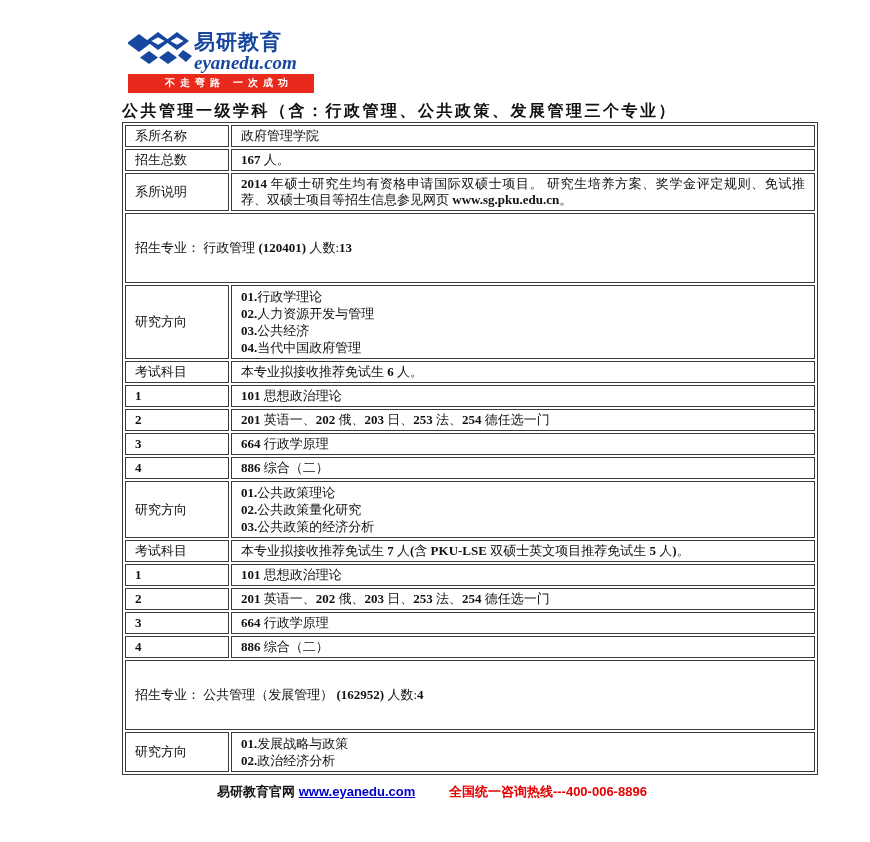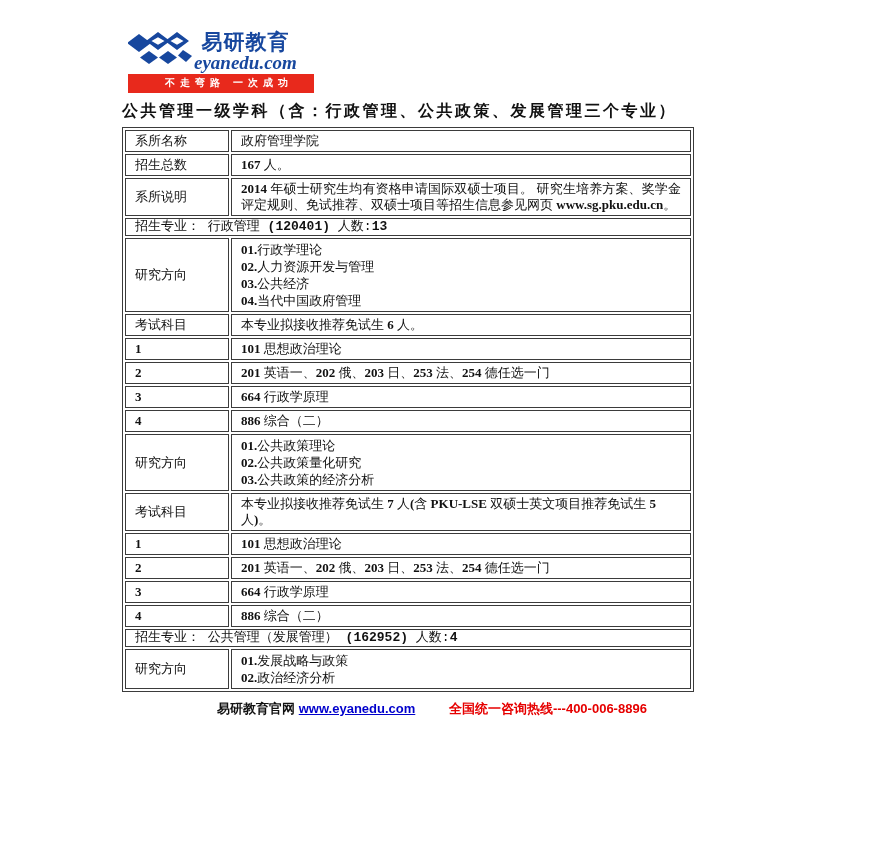--- a/index.html
+++ b/index.html
@@ -4,38 +4,38 @@
 <style>
   * { box-sizing: border-box; margin: 0; padding: 0; }
   html, body { background: #ffffff; }
   body { width: 870px; height: 842px; font-family: "Liberation Serif", "DejaVu Serif", serif; color: var(--text, #111); }
   .page { position: relative; width: 870px; height: 842px; overflow: hidden; background: #fff; }
   .content { width: 620px; margin-left: 122px; position: relative; }
 
   
   .header { position: relative; height: 62px; padding-top: 0; margin-top: 30px; }
   .logo { position: absolute; left: 6px; top: 0; width: 186px; }
-  .logo-top { display: flex; align-items: flex-end; text-align: center; }
+  .logo-top { display: flex; align-items: flex-end; }
   .logo-mark { flex: 0 0 auto; }
   .logo-text { margin-left: 2px; line-height: 1; }
   .brand { color: var(--brand_blue, #17479e); font-weight: bold; font-size: 21px; letter-spacing: 1px; font-family: "Liberation Sans", "DejaVu Sans", sans-serif; }
   .brand-url { color: var(--brand_blue, #17479e); font-weight: bold; font-style: italic; font-size: 19px; margin-top: 1px; font-family: "Liberation Serif", serif; }
   .logo-slogan { margin-top: 2px; background: var(--accent_red, #e8291c); color: #fff; font-size: 10px; font-weight: bold; text-align: center; letter-spacing: 5px; padding: 2px 0 3px 16px; width: 186px; font-family: "Liberation Sans", sans-serif; white-space: nowrap; overflow: hidden; }
 
   .banner-box { position: absolute; right: -22px; top: 6px; border: 3px solid var(--hotline_red, #e60000); border-radius: 9px; padding: 5px 13px 6px 13px; background: linear-gradient(#ffffff 0%, #f2f2f6 55%, #dfdfe8 100%); box-shadow: 0 1px 2px rgba(0,0,0,0.35); }
   .banner-box span { font-size: 20px; font-weight: bold; color: #23233a; letter-spacing: 1px; font-family: "Liberation Sans", "DejaVu Sans", sans-serif; }
 
   
   .doc-title { margin-top: 9px; font-weight: bold; font-size: 16px; letter-spacing: 2.5px; white-space: nowrap; }
 
   
-  table.admissions { width: 572px; margin-top: 5px; border-collapse: separate; border-spacing: 2px; border: 1px solid var(--border_dark, #3b3b3b); background: #fff; table-layout: fixed; }
+  table.admissions { width: 696px; border-collapse: separate; border-spacing: 2px; border: 1px solid var(--border_dark, #3b3b3b); background: #fff; table-layout: fixed; }
   table.admissions td { border: 1px solid var(--border_dark, #3b3b3b); padding: 2px 9px; font-size: 13px; line-height: 16px; vertical-align: middle; word-break: break-all; }
   td.label { width: 104px; }
-  tr.full td { padding: 0 9px; font-family: Liberation Mono, monospace; }
+  tr.full td { padding: 26px 9px; }
   td.multi { padding: 3px 9px; }
   td.multi div { line-height: 17px; }
   td.justify { text-align: justify; line-height: 19px; padding: 3px 9px; }
 
   
   .footer { margin-top: 8px; text-align: center; font-size: 13px; font-weight: bold; font-family: "Liberation Sans", "DejaVu Sans", sans-serif; white-space: nowrap; }
   .footer-site-label { color: #111; }
   .footer-link { color: var(--link_blue, #0000cc); text-decoration: underline; }
   .footer-hotline { color: var(--hotline_red, #e60000); margin-left: 30px; }
 </style>

